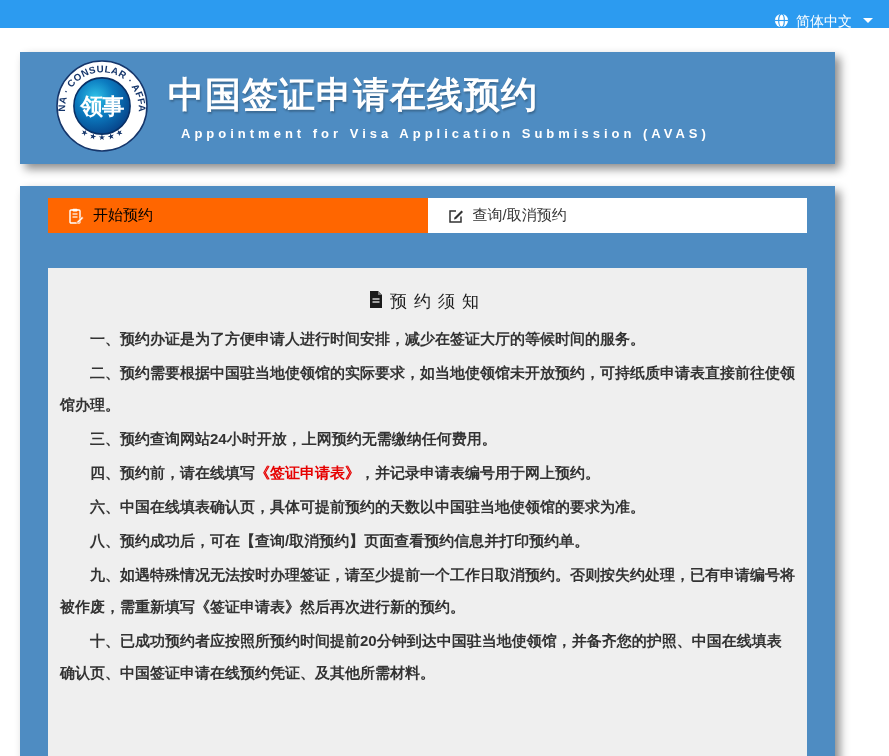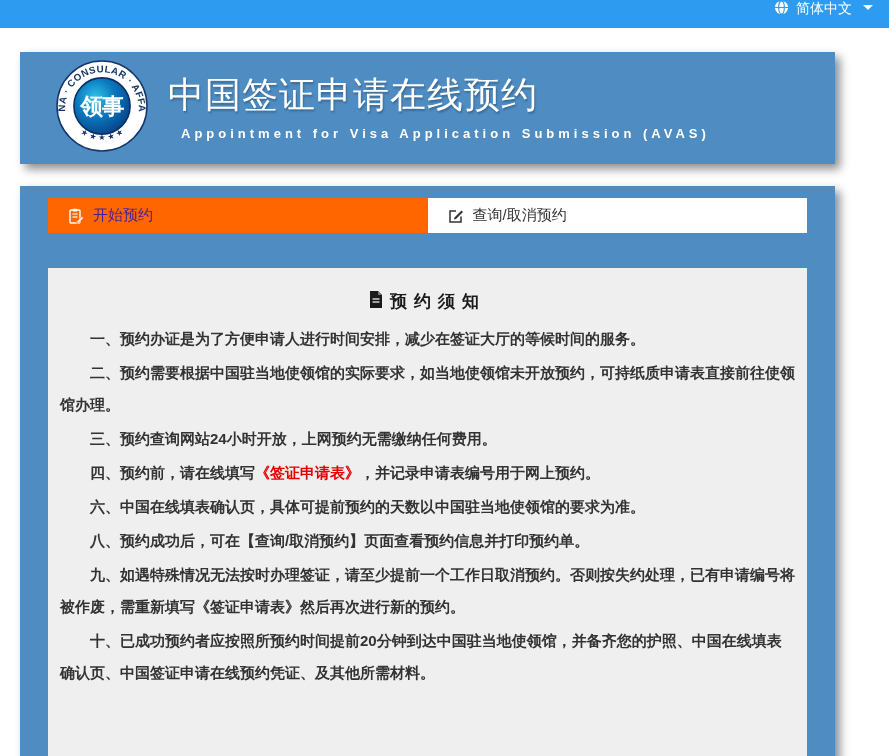--- a/index.html
+++ b/index.html
@@ -15,21 +15,21 @@
   html,body{margin:0;padding:0;}
   body{
     width:889px;height:756px;overflow:hidden;position:relative;
     background:#ffffff;
     font-family:"Liberation Sans","DejaVu Sans",sans-serif;
     color:var(--text);
   }
   
   .topbar{
     height:28px;background:var(--topbar-blue);
-    display:flex;align-items:flex-start;justify-content:flex-end;
+    display:flex;align-items:flex-end;justify-content:flex-end;
     padding-right:16px;
   }
   .lang{
     display:flex;align-items:center;gap:7px;
     color:#fff;font-size:14px;cursor:pointer;line-height:1;
   }
   .lang svg{display:block;}
   .caret{
     width:0;height:0;border-left:5px solid transparent;border-right:5px solid transparent;
     border-top:5px solid #fff;margin-left:4px;
@@ -37,52 +37,52 @@
   
   .header-panel{
     width:815px;height:112px;margin:24px 0 0 20px;
     background:var(--panel-blue);
     box-shadow:5px 5px 9px rgba(0,0,0,0.45);
     display:flex;align-items:center;padding-left:36px;
   }
   .logo{flex:0 0 auto;}
   .titles{margin-left:20px;}
   .page-title{
-    color:#fff;font-size:36px;font-weight:normal;letter-spacing:1px;
+    color:#fff;font-size:36px;font-weight:bold;letter-spacing:1px;
     line-height:1.1;text-shadow:1px 2px 2px rgba(0,0,0,0.25);
     white-space:nowrap;
   }
   .page-subtitle{
     color:#fff;font-size:13px;font-weight:bold;letter-spacing:4px;
     margin-top:12px;white-space:nowrap;margin-left:13px;
   }
   
   .main-panel{
     width:815px;height:620px;margin:22px 0 0 20px;
     background:var(--panel-blue);
     box-shadow:5px 5px 9px rgba(0,0,0,0.45);
     padding:12px 28px 0 28px;
   }
   .tab-row{display:flex;height:35px;}
   .tab{
     flex:1;display:flex;align-items:center;gap:9px;
     padding-left:20px;font-size:15px;cursor:pointer;
   }
-  .tab-active{background:var(--tab-orange);color:#4c1d95;text-align:center;}
+  .tab-active{background:var(--tab-orange);color:#000000;text-align:center;}
   .tab-inactive{background:#ffffff;color:#333;align-items:center;}
   .tab svg{display:block;}
   
   .content{
     background:var(--content-bg);
     margin-top:35px;min-height:573px;
     padding:18px 12px 30px 12px;
   }
   .notice-heading{
     display:flex;align-items:center;justify-content:center;gap:7px;
-    font-size:17px;font-weight:bold;letter-spacing:7px;color:#1a1a1a;
+    font-size:17px;font-weight:normal;letter-spacing:7px;color:#1a1a1a;
     margin:4px 0 10px 0;
   }
   .notice-item{
     margin:2px 0;font-size:15px;line-height:32px;color:var(--text);
     text-indent:2em;
     font-weight:bold;
   }
   .red-link{color:var(--link-red);text-decoration:none;cursor:pointer;}
 </style>
 </head>

